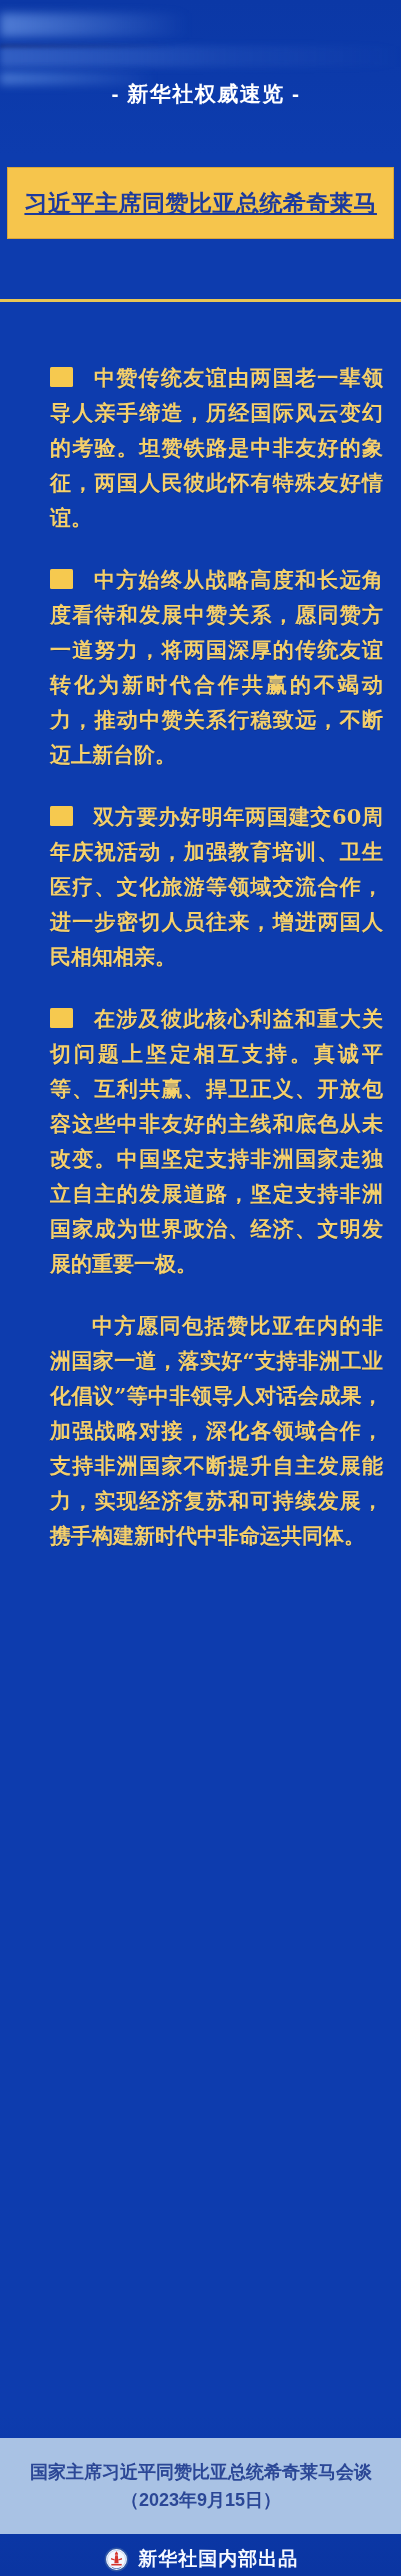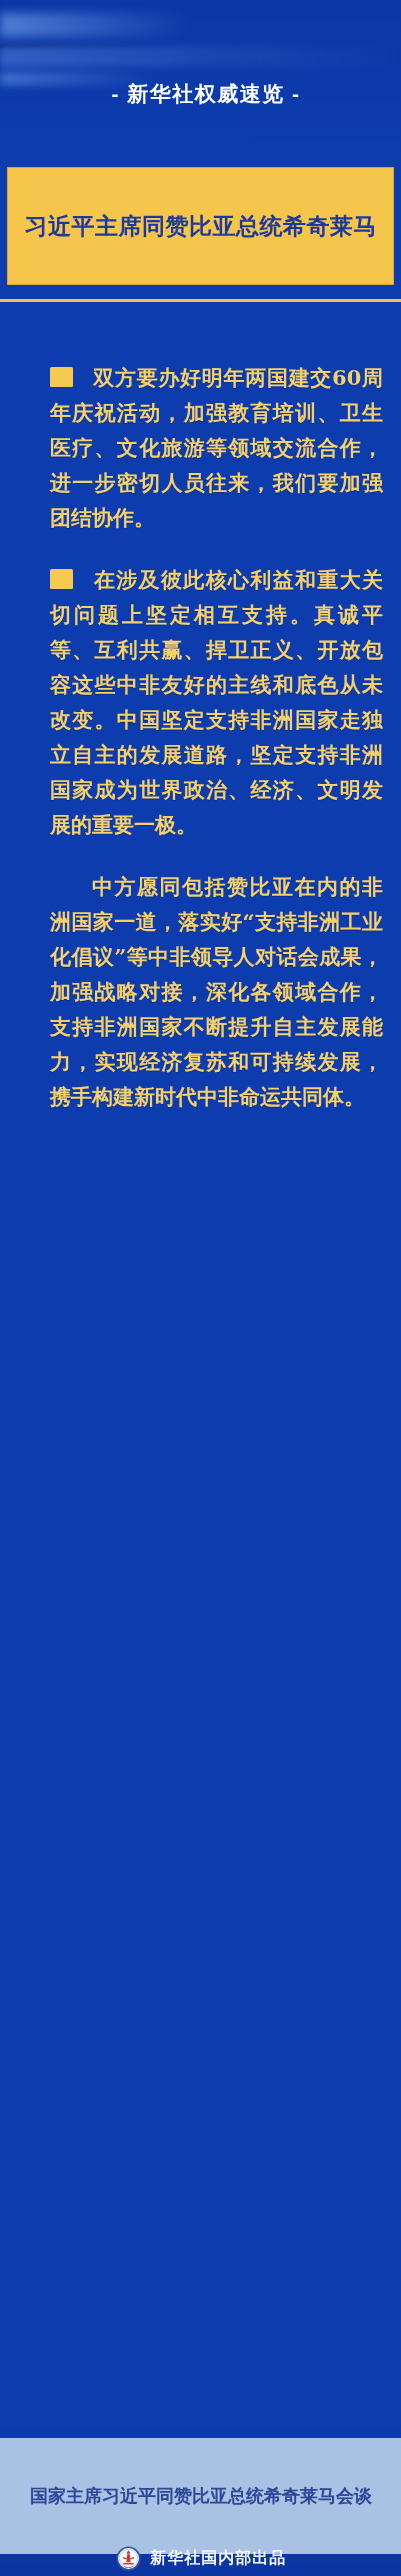--- a/index.html
+++ b/index.html
@@ -25,63 +25,63 @@
       background:linear-gradient(90deg,rgba(122,170,244,.5),rgba(122,170,244,0));
       filter:blur(4.1px);}
 
   .kicker{
     position:absolute;top:80px;left:5px;width:100%;
     text-align:center;
     font-family:"Liberation Sans",sans-serif;
     font-size:21px;font-weight:700;color:#ffffff;letter-spacing:1.5px;
   }
   .title-panel{
-    position:absolute;top:167px;left:7.2px;width:387px;height:118px;
+    position:absolute;top:167px;left:7.2px;width:387px;height:72px;
     box-sizing:border-box;
     background:#f6c54c;
     border:1px solid #d9a53a;
     display:flex;flex-direction:column;justify-content:center;align-items:center;
     font-family:"Liberation Sans",sans-serif;
     font-weight:900;font-size:23px;line-height:39px;
-    color:#1c3a9e;text-align:center;letter-spacing:0.5px;
+    color:#1c3a9e;text-align:center;letter-spacing:0.5px;text-decoration:underline;
   }
   .divider{
     position:absolute;top:299px;left:0;width:100%;height:3.1px;
     background:#e9c654;
   }
   .body-text{
     position:absolute;top:360px;left:50px;width:333px;
     font-family:"DejaVu Serif",serif;
     font-size:21px;line-height:35px;font-weight:700;
     color:#f5d06b;text-align:justify;
     text-shadow:0 0.5px 0 rgba(0,0,0,.18);
   }
   .para{margin:0 0 27px 0;}
   .para.indent{text-indent:42px;}
   .bullet{
     display:inline-block;width:23px;height:20.6px;
     background:#f6c94f;border-radius:1.5px;
     margin-right:19.6px;vertical-align:-2.1px;
   }
   .bottom-panel{
-    position:absolute;top:2438px;left:0;width:100%;height:116px;
+    position:absolute;top:2438px;left:0;width:100%;height:96px;
     background:#a9c2e4;
     display:flex;flex-direction:column;justify-content:center;align-items:center;
     font-family:"Liberation Sans",sans-serif;
     font-size:18px;line-height:28px;font-weight:700;
     color:#2b4796;text-align:center;
   }
   .footer{
     position:absolute;top:2546px;left:0;width:100%;
     display:flex;justify-content:center;align-items:center;gap:9.3px;
   }
   .logo{width:25px;height:25px;flex:0 0 auto;}
   .credit{
     font-family:"Liberation Sans",sans-serif;
-    font-size:16px;font-weight:600;color:#f6f9ff;letter-spacing:1px;
+    font-size:19px;font-weight:600;color:#f6f9ff;letter-spacing:1px;
   }
 </style>
 </head>
 <body>
 
 <div class="page">
 
   <div class="streak s1"></div>
   <div class="streak s3"></div>
   <div class="streak s2"></div>
@@ -89,27 +89,30 @@
 
   <div class="kicker">- 新华社权威速览 -</div>
 
   <div class="title-panel">
     <div>习近平主席同赞比亚总统希奇莱马</div>
   </div>
 
   <div class="divider"></div>
 
   <div class="body-text">
-    <p class="para"><span class="bullet"></span><span>双方要办好明年两国建交60周年庆祝活动，加强教育培训、卫生医疗、文化旅游等领域交流合作，进一步密切人员往来，我们要加强团结协作。</span></p>
+    <p class="para"><span class="bullet"></span><span>中赞传统友谊由两国老一辈领导人亲手缔造，历经国际风云变幻的考验。坦赞铁路是中非友好的象征，两国人民彼此怀有特殊友好情谊。</span></p>
+    <p class="para"><span class="bullet"></span><span>中方始终从战略高度和长远角度看待和发展中赞关系，愿同赞方一道努力，将两国深厚的传统友谊转化为新时代合作共赢的不竭动力，推动中赞关系行稳致远，不断迈上新台阶。</span></p>
+    <p class="para"><span class="bullet"></span><span>双方要办好明年两国建交60周年庆祝活动，加强教育培训、卫生医疗、文化旅游等领域交流合作，进一步密切人员往来，增进两国人民相知相亲。</span></p>
     <p class="para"><span class="bullet"></span><span>在涉及彼此核心利益和重大关切问题上坚定相互支持。真诚平等、互利共赢、捍卫正义、开放包容这些中非友好的主线和底色从未改变。中国坚定支持非洲国家走独立自主的发展道路，坚定支持非洲国家成为世界政治、经济、文明发展的重要一极。</span></p>
     <p class="para indent"><span>中方愿同包括赞比亚在内的非洲国家一道，落实好“支持非洲工业化倡议”等中非领导人对话会成果，加强战略对接，深化各领域合作，支持非洲国家不断提升自主发展能力，实现经济复苏和可持续发展，携手构建新时代中非命运共同体。</span></p>
   </div>
 
   <div class="bottom-panel">
     <div>国家主席习近平同赞比亚总统希奇莱马会谈</div>
+    <div>（2023年9月15日）</div>
   </div>
 
   <div class="footer">
     <svg class="logo" viewBox="0 0 48 48" xmlns="http://www.w3.org/2000/svg">
       <circle cx="24" cy="24" r="21.5" fill="#f4f8ff" stroke="#2e55a5" stroke-width="3"></circle>
       <circle cx="24" cy="24" r="17.5" fill="none" stroke="#2e55a5" stroke-width="0.8" opacity="0.55"></circle>
       <path fill="#d5342c" d="M24 8c1.6 3 3.6 4.2 3 7h-6c-0.6-2.8 1.4-4 3-7z"></path>
       <path fill="#d5342c" d="M21.5 16h5l1.6 15h-8.2z"></path>
       <path fill="#d5342c" d="M13.5 21l7 2.6v2.2l-7-1.6z"></path>
       <path fill="#d5342c" d="M34.5 21l-7 2.6v2.2l7-1.6z"></path>

